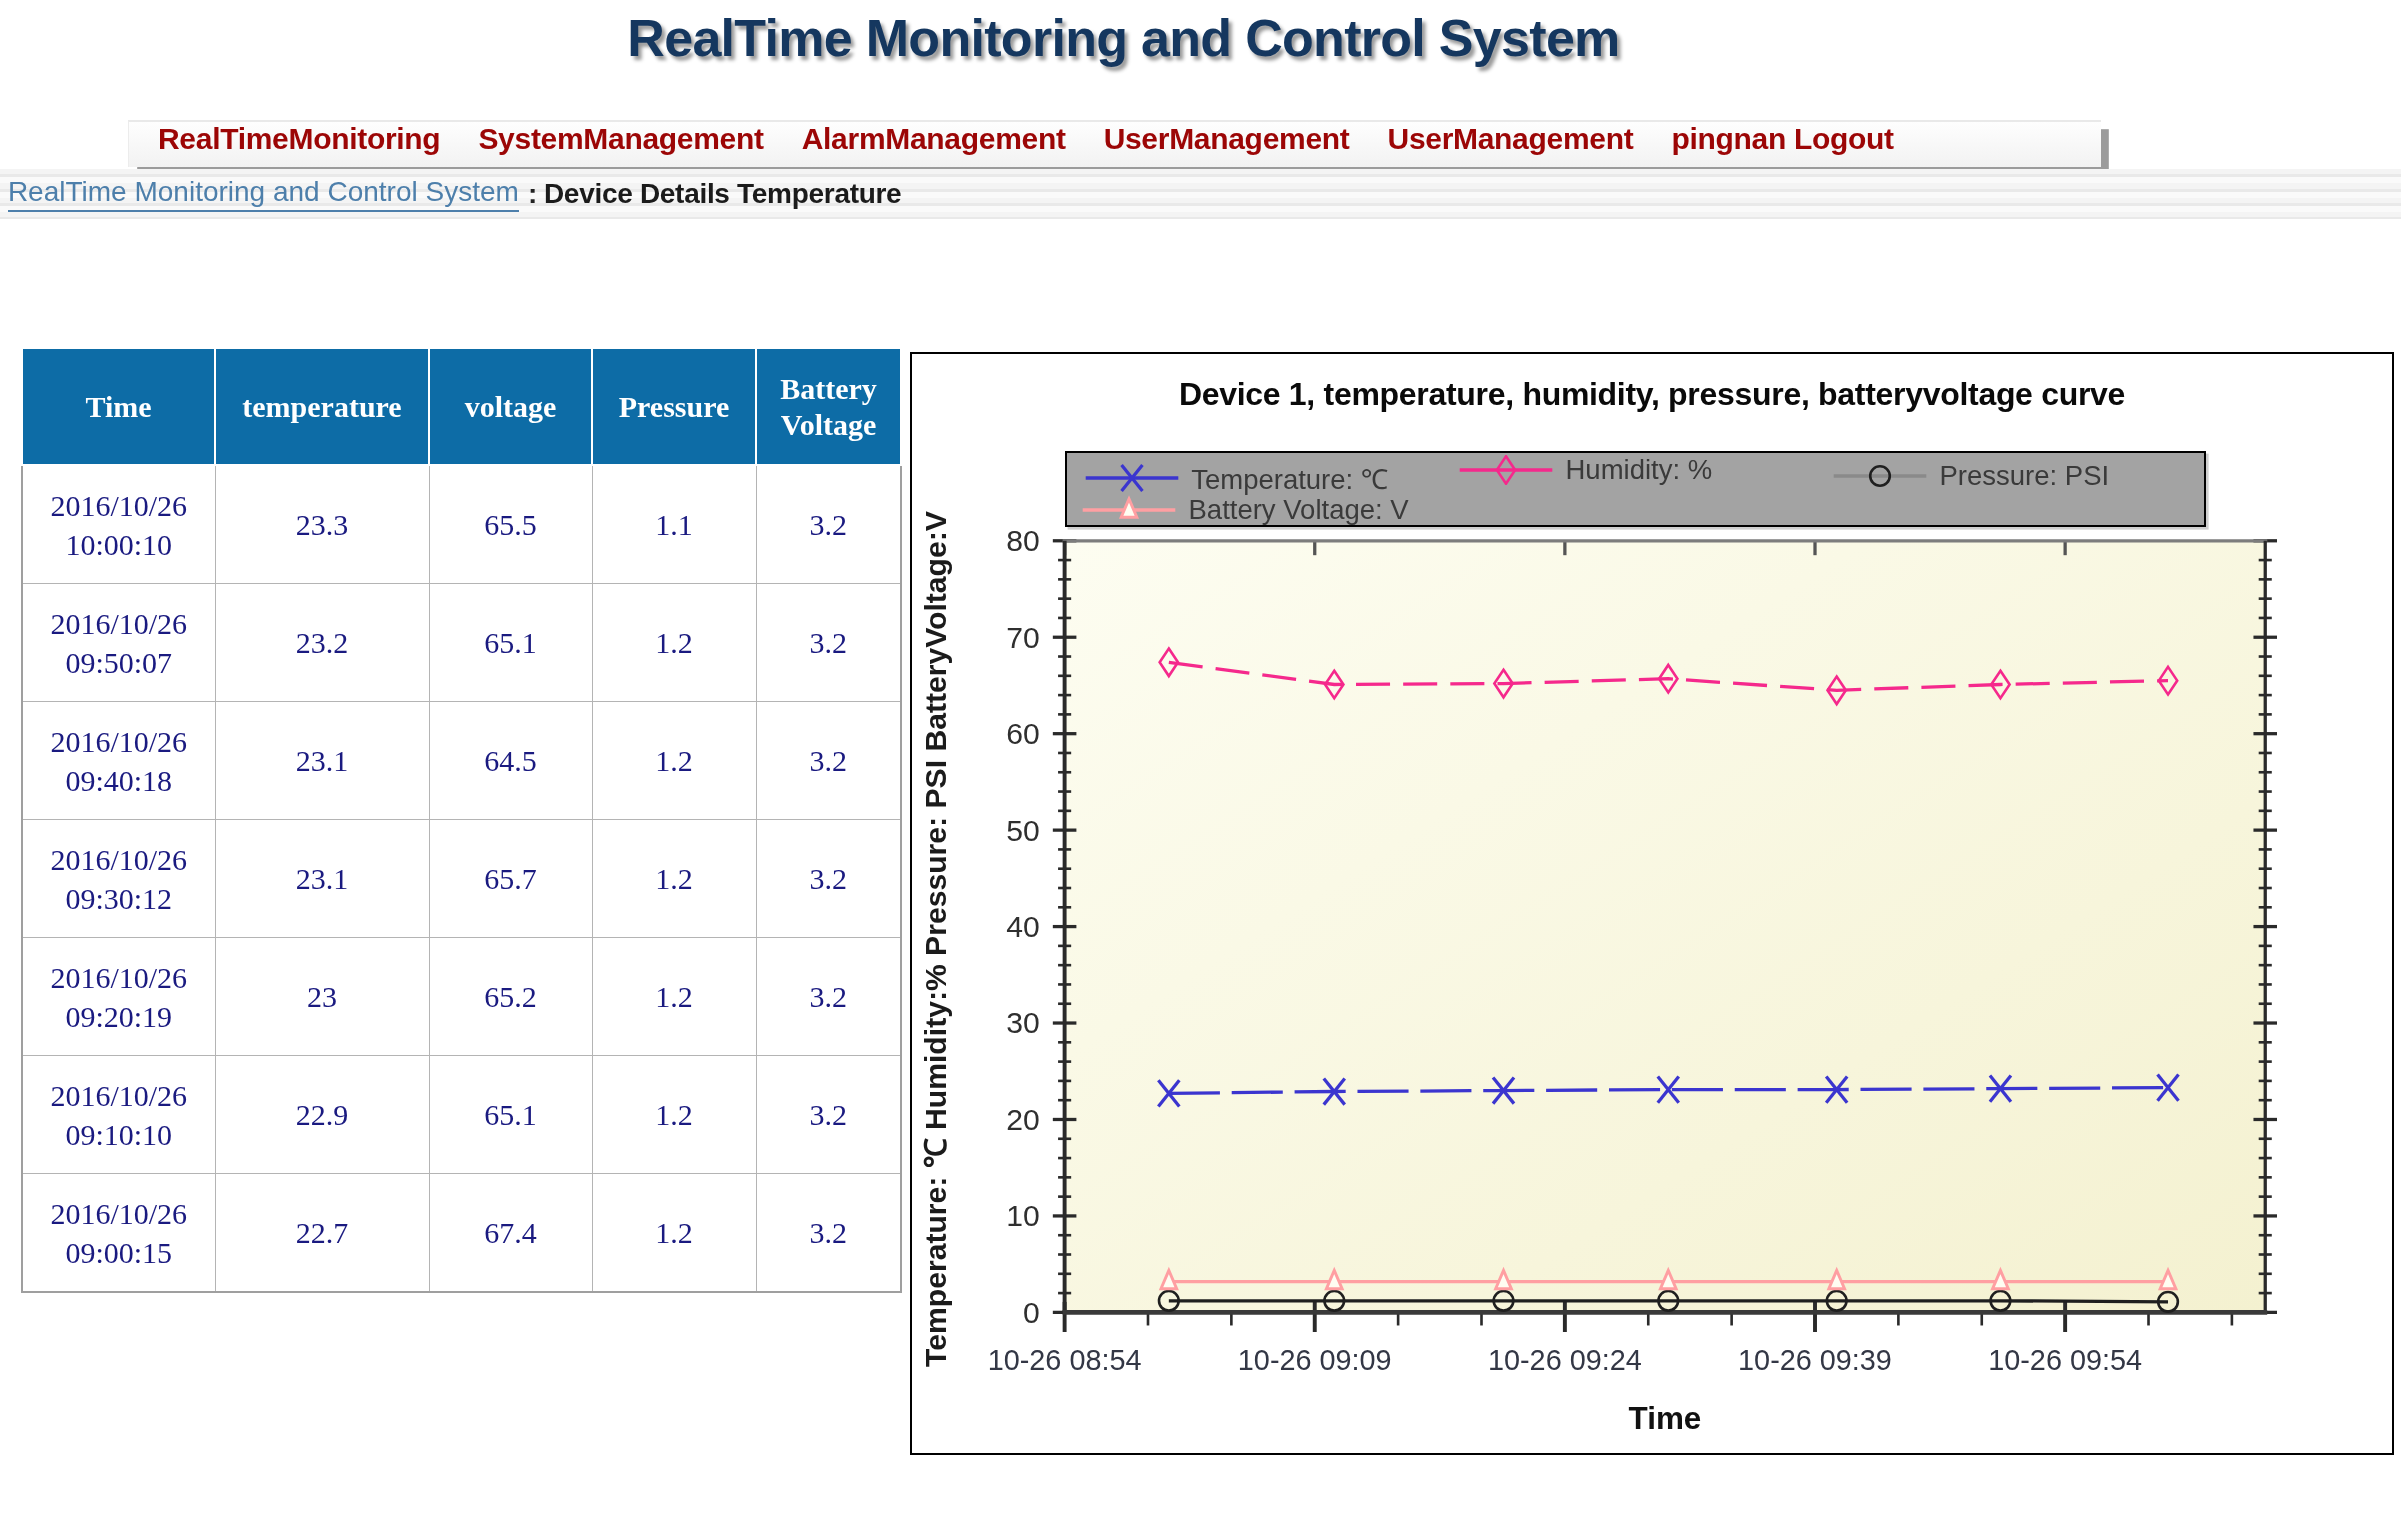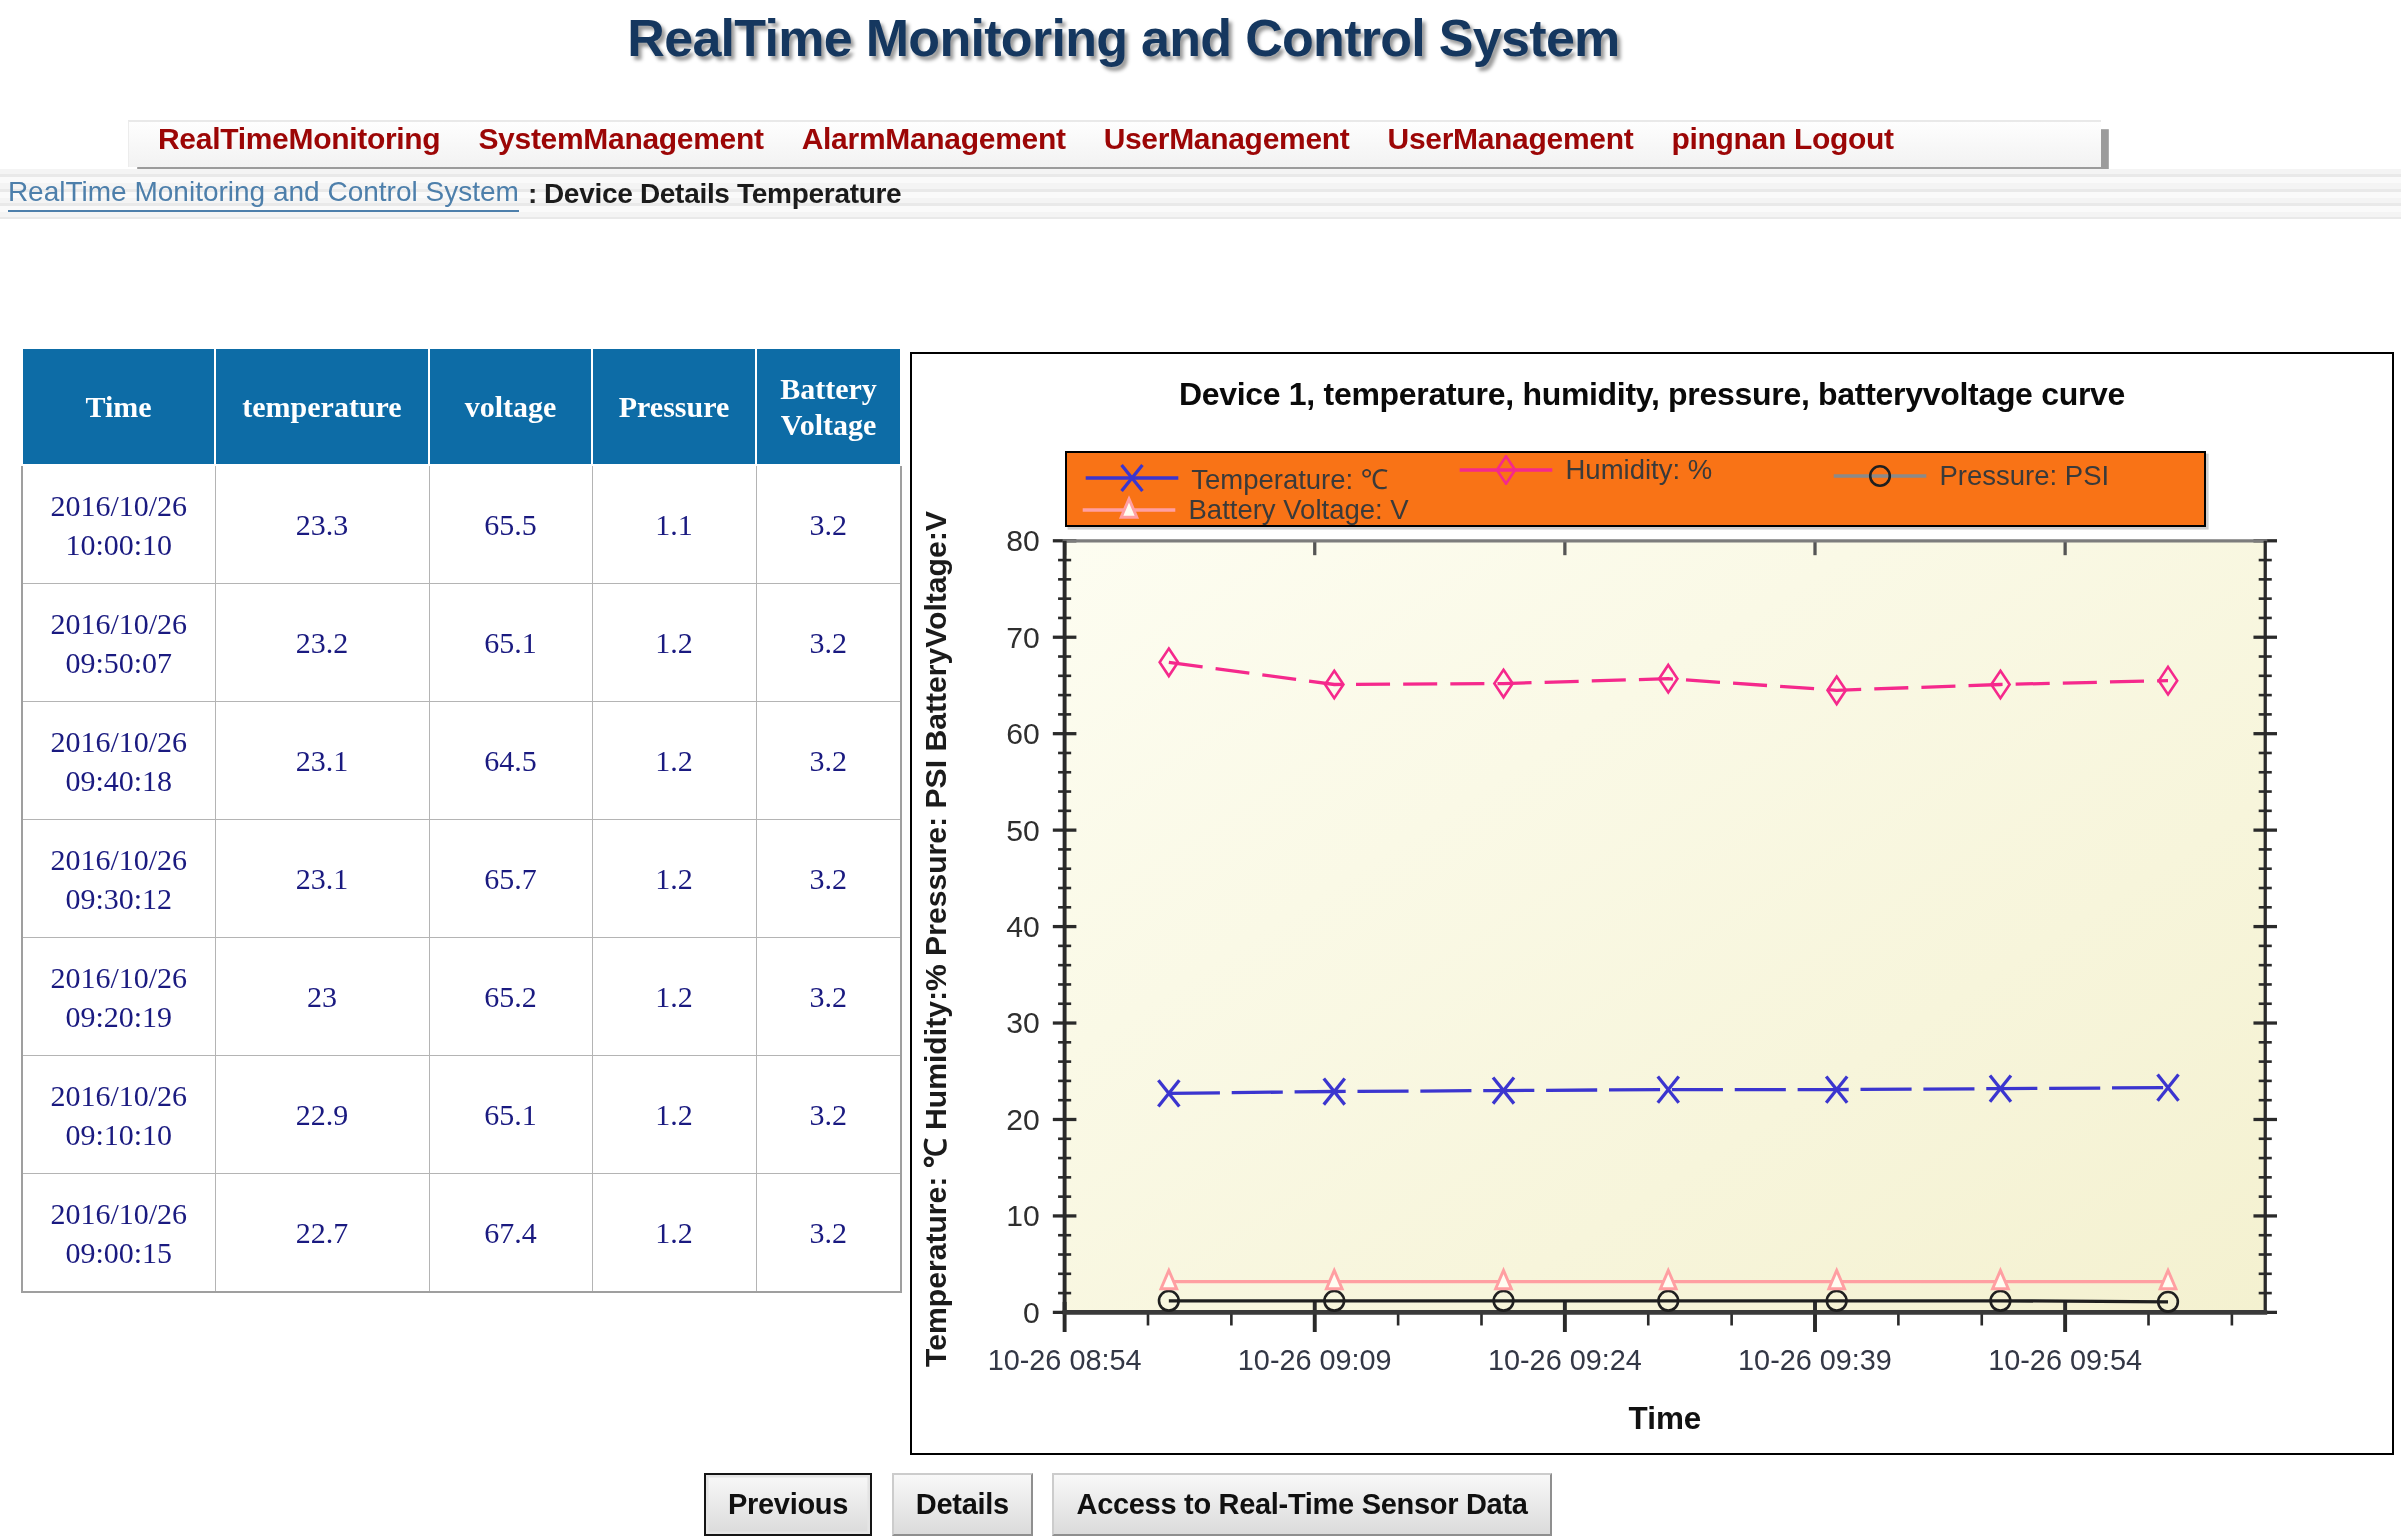--- a/index.html
+++ b/index.html
@@ -42,21 +42,21 @@
     color:#1a1a80;font-size:30px;height:115px;background:#fff;line-height:1.3;}
   .td-time{white-space:pre-line;}
 
   
   .chart-box{position:absolute;left:910px;top:352px;width:1484px;height:1103px;
     background:#ffffff;border:2.6px solid #000;box-sizing:border-box;}
   .chart-title{position:absolute;top:22px;left:0;width:100%;text-align:center;
     font-size:32px;font-weight:bold;color:#0a0a0a;letter-spacing:-0.3px;}
   #chart-svg{position:absolute;left:0;top:0;overflow:visible;}
   .legend{position:absolute;left:153px;top:97px;width:1141px;height:76px;
-    background:#f97316;border:2px solid #000;box-shadow:2.6px 2.6px 0 #cfcfcf;box-sizing:border-box;}
+    background:#a3a3a3;border:2px solid #000;box-shadow:2.6px 2.6px 0 #cfcfcf;box-sizing:border-box;}
   .legend-item{position:absolute;display:flex;align-items:center;gap:10.5px;
     font-size:27.5px;color:#3a3a3a;white-space:nowrap;}
 
   
   .buttons-row{position:absolute;left:704px;top:1473px;display:flex;gap:19.7px;height:63px;align-items:stretch;}
   .ui-button{background:linear-gradient(#f8f8f8,#dbdbdb);border:2px solid #8f8f8f;
     border-top-color:#cccccc;border-left-color:#cccccc;
     font-family:"Liberation Sans", sans-serif;font-size:29px;font-weight:bold;color:#101010;
     padding:0 22px;cursor:pointer;letter-spacing:-0.3px;}
   .ui-button.default-btn{border:2.6px solid #151515;box-shadow:inset 0 0 0 2.6px #e4e4e4;}
@@ -359,20 +359,15 @@
         <div class="legend-item" style="left:13px;top:41px;">
           <svg width="98" height="30" viewBox="0 0 150 46">
             <line x1="4" y1="23" x2="146" y2="23" stroke="#ff9fa2" stroke-width="5"></line>
             <path d="M 75 6 L 87 34 L 63 34 Z" stroke="#ff9fa2" stroke-width="4.5" fill="#fffdf2"></path>
           </svg>
           <span>Battery Voltage: V</span>
         </div>
       </div>
   </div>
 
-  <div class="buttons-row">
-      <button class="ui-button default-btn">Previous</button>
-      <button class="ui-button">Details</button>
-      <button class="ui-button">Access to Real-Time Sensor Data</button>
-    </div>
 
 </div>
 
 
 </body></html>

